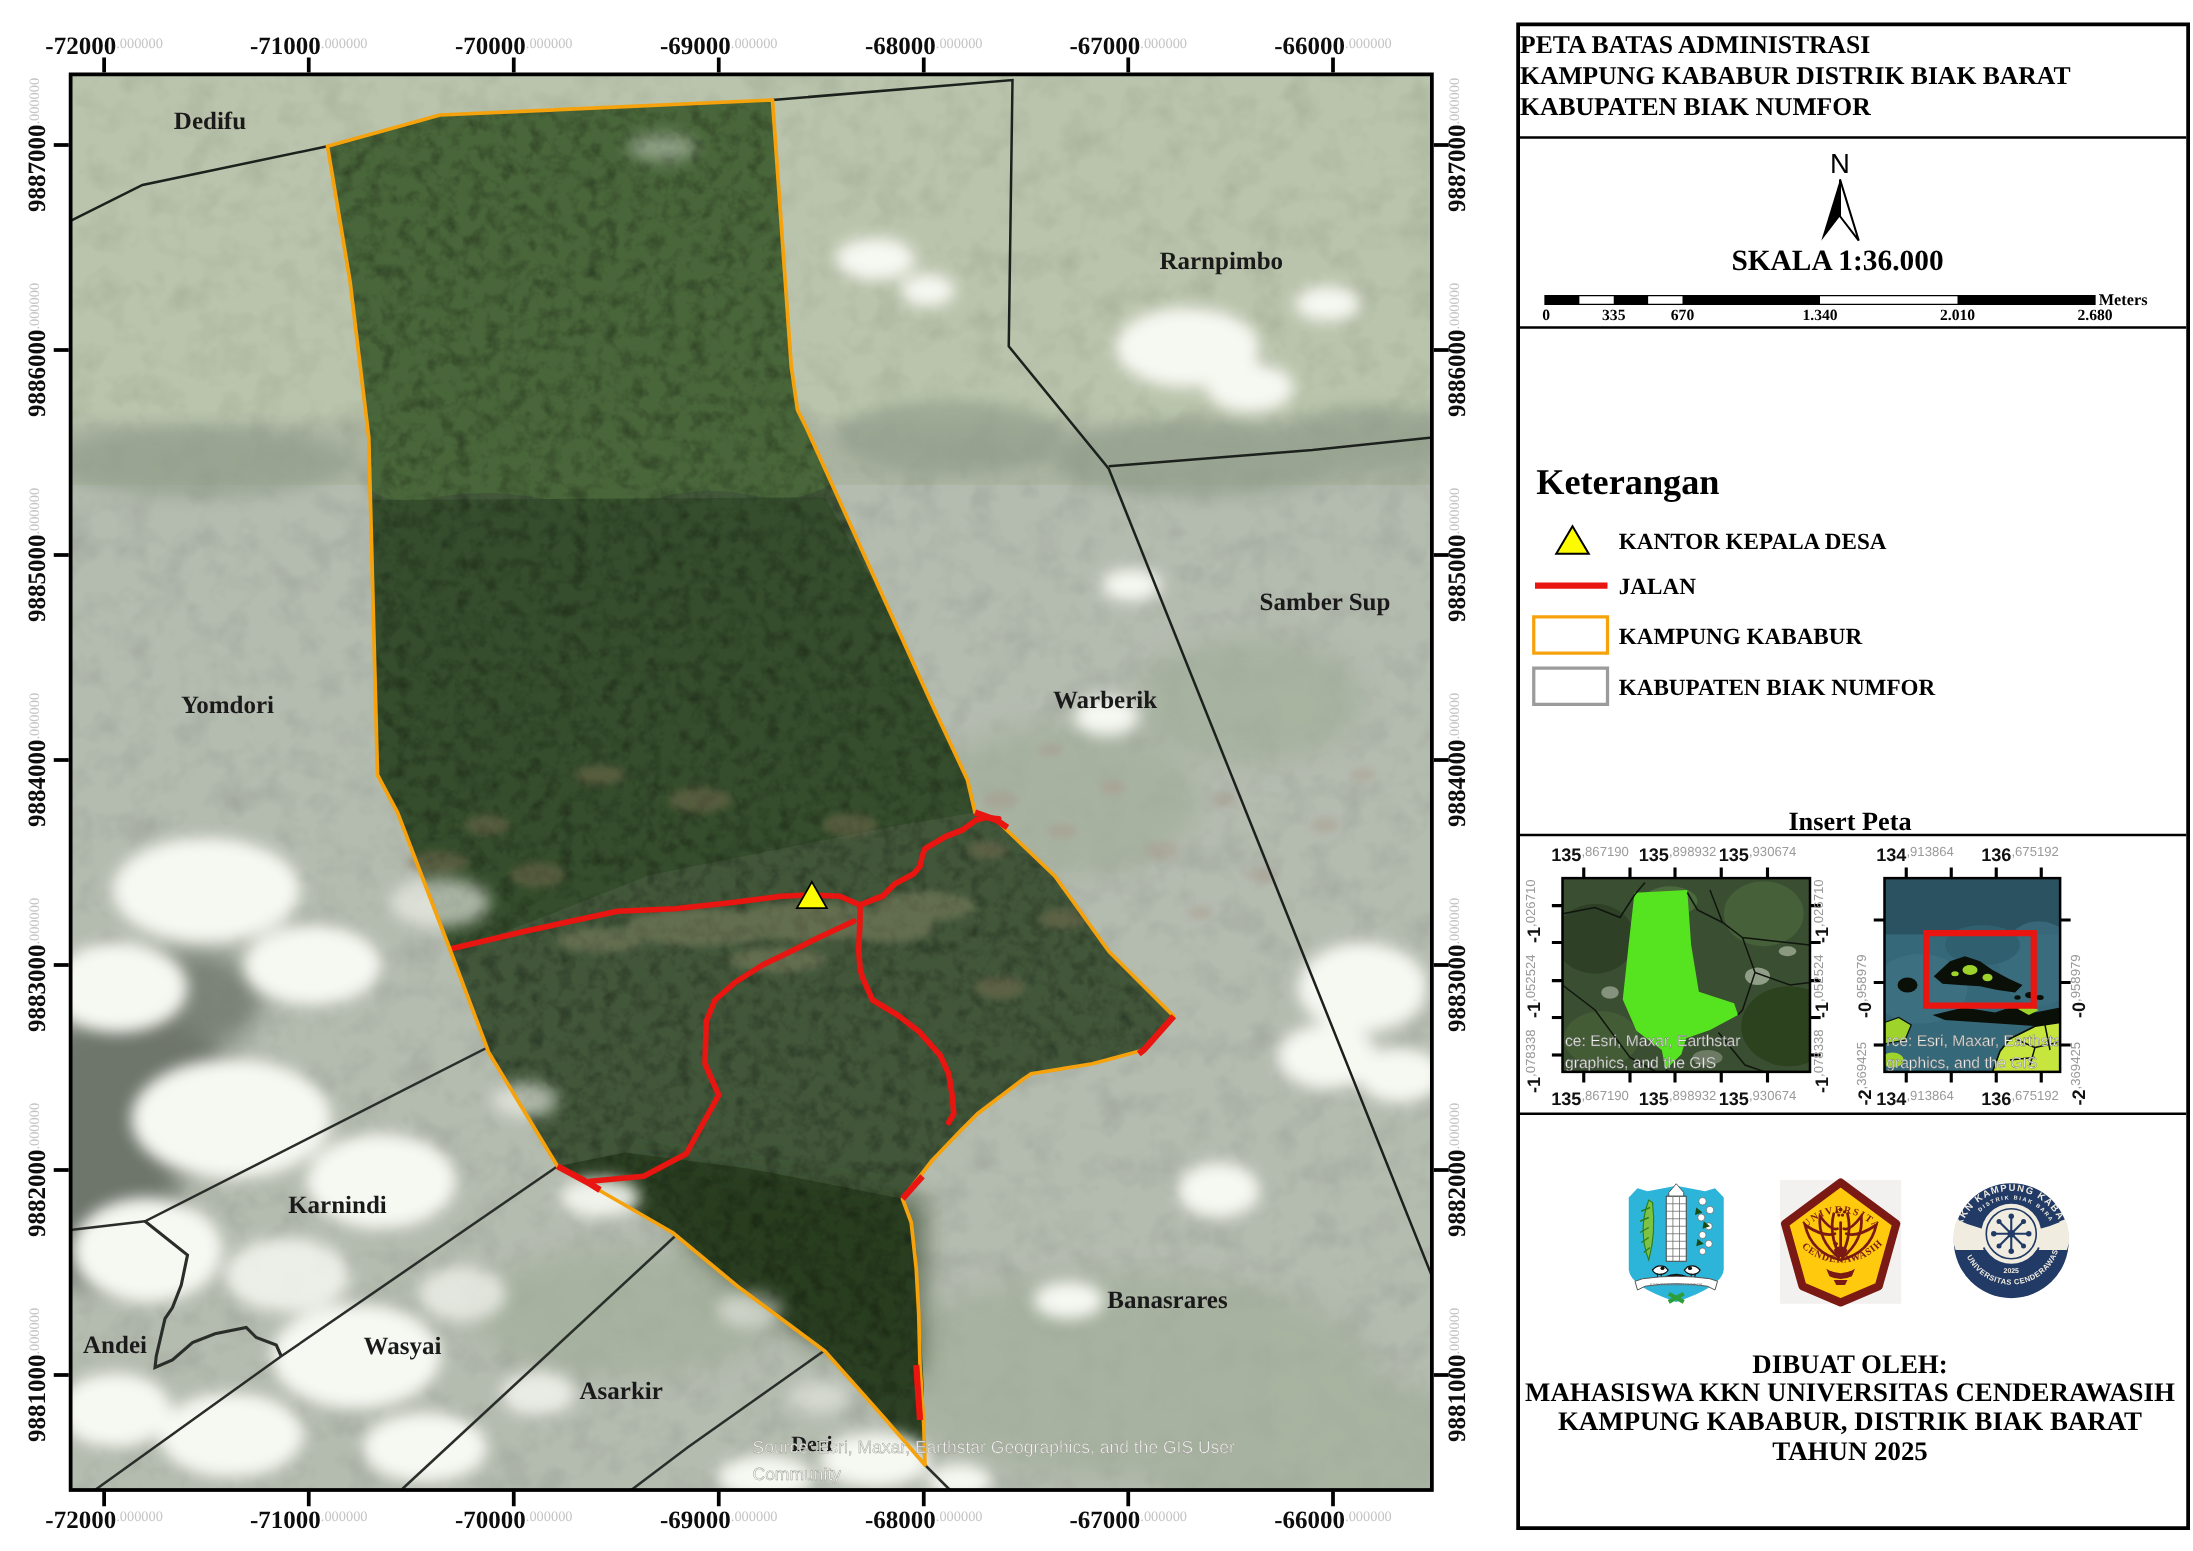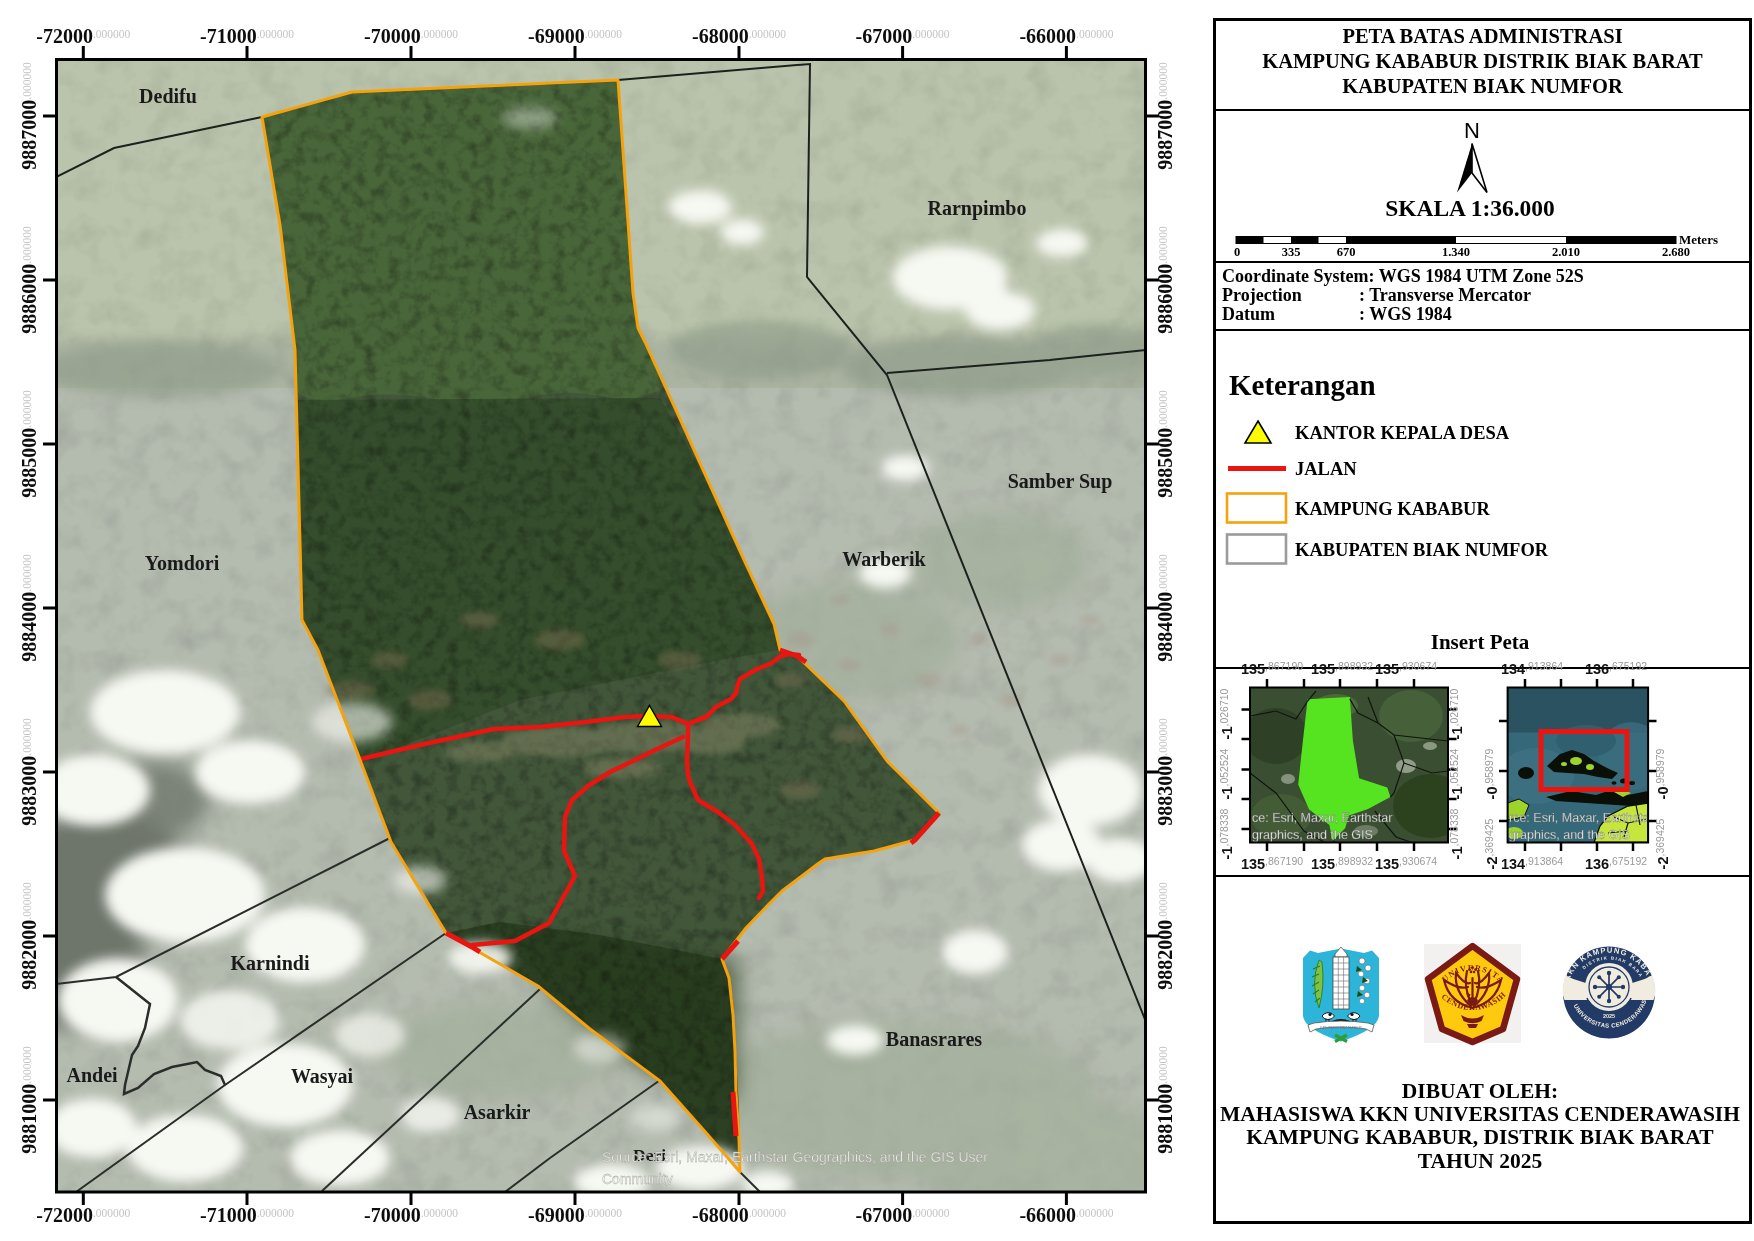--- a/index.html
+++ b/index.html
@@ -2,21 +2,21 @@
 <html><head>
 <meta charset="utf-8">
 <style>
   html,body{margin:0;padding:0;background:#ffffff;}
   #page{position:relative;width:1754px;height:1241px;background:#ffffff;overflow:hidden;
         font-family:"Liberation Serif",serif;}
   .abs{position:absolute;}
   #panel{position:absolute;left:1213px;top:18px;width:539px;height:1206px;
          border:3px solid #000;box-sizing:border-box;background:#fff;}
   .sec{position:absolute;left:0;width:533px;box-sizing:border-box;border-bottom:2px solid #000;}
-  .ct{text-align:center;font-weight:bold;}
+  .ct{font-weight:bold;}
 </style>
 </head>
 <body>
 <div id="page">
 
 <svg class="abs" style="left:0;top:0" width="1213" height="1241" viewBox="0 0 1213 1241">
 <defs>
   <clipPath id="mapclip">
           <rect x="56.5" y="59.5" width="1089" height="1132.5"></rect>
         </clipPath>
@@ -326,27 +326,20 @@
         <text x="21" y="145">0</text>
             <text x="75" y="145">335</text>
             <text x="130" y="145">670</text>
         <text x="240" y="145">1.340</text>
             <text x="350" y="145">2.010</text>
             <text x="460" y="145">2.680</text>
       </g>
     </svg>
   </div>
 
-  <div class="sec" style="top:241.5px;height:68px;font-size:18px;font-weight:bold;">
-    <div class="abs" style="left:6px;top:3px">Coordinate System: WGS 1984 UTM Zone 52S</div>
-    <div class="abs" style="left:6px;top:22px">Projection</div>
-        <div class="abs" style="left:143px;top:22px">: Transverse Mercator</div>
-    <div class="abs" style="left:6px;top:41px">Datum</div>
-        <div class="abs" style="left:143px;top:41px">: WGS 1984</div>
-  </div>
 
 
   <div class="sec" style="top:333px;height:315px">
     <svg class="abs" style="left:0;top:0" width="529" height="247" viewBox="0 0 529 247">
 
       <text x="13" y="41" font-size="29" font-weight="bold" font-family="Liberation Serif,serif">Keterangan</text>
 
       <path d="M42,67 L55,89 L29,89 Z" fill="#fdfb00" stroke="#000" stroke-width="1.6"></path>
       <text x="79" y="85" font-size="18.5" font-weight="bold" font-family="Liberation Serif,serif">KANTOR KEPALA DESA</text>
 
@@ -354,21 +347,21 @@
       <text x="79" y="121" font-size="18.5" font-weight="bold" font-family="Liberation Serif,serif">JALAN</text>
 
       <rect x="11" y="139.5" width="59" height="29" fill="#fff" stroke="#f5a20c" stroke-width="2.6"></rect>
       <text x="79" y="161" font-size="18.5" font-weight="bold" font-family="Liberation Serif,serif">KAMPUNG KABABUR</text>
 
       <rect x="11" y="180.5" width="59" height="29" fill="#fff" stroke="#9b9b9b" stroke-width="2.6"></rect>
       <text x="79" y="202" font-size="18.5" font-weight="bold" font-family="Liberation Serif,serif">KABUPATEN BIAK NUMFOR</text>
     </svg>
   </div>
 
-  <div class="sec" style="top:600px;height:256px">
+  <div class="sec" style="top:615px;height:256px">
     <svg class="abs" style="left:0;top:0" width="529" height="256" viewBox="0 0 529 256">
 
       <text x="264" y="28" font-size="21" font-weight="bold" font-family="Liberation Serif,serif" text-anchor="middle">Insert Peta</text>
 
       <g>
         <clipPath id="ins1">
               <rect x="34" y="66.5" width="198" height="155"></rect>
             </clipPath>
         <g clip-path="url(#ins1)">
           <rect x="34" y="66.5" width="198" height="155" fill="#3a4f31"></rect>

